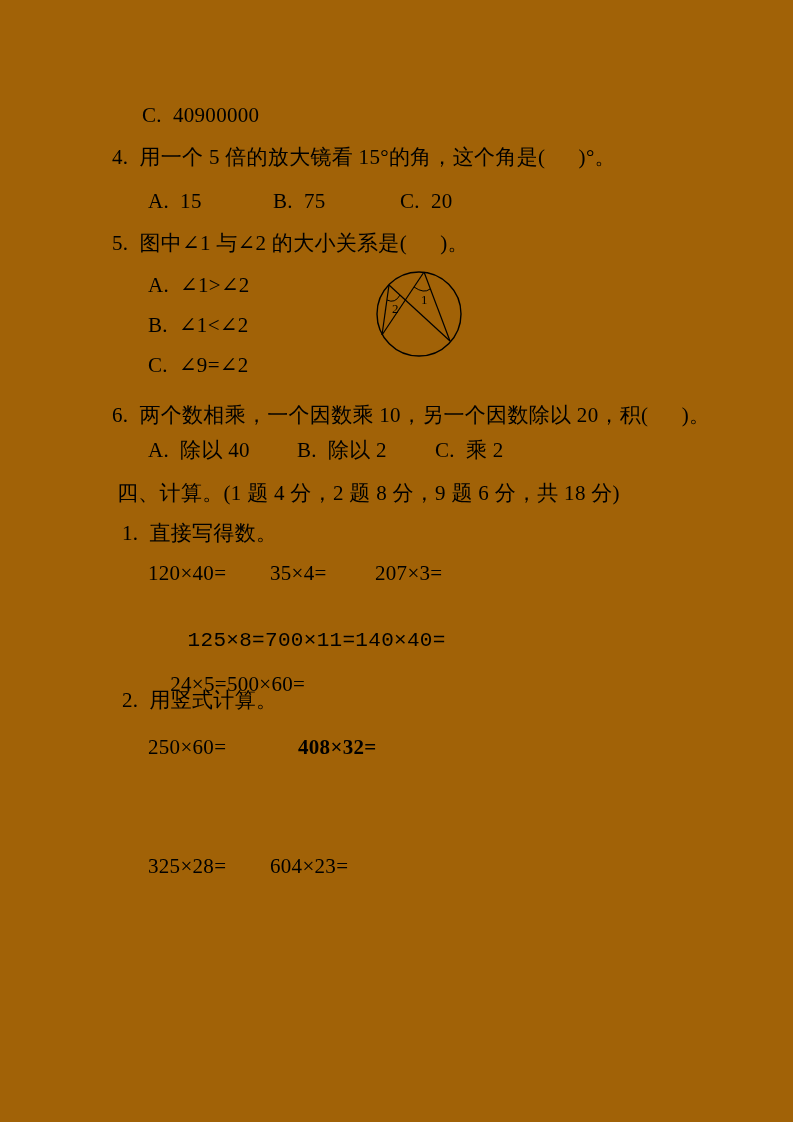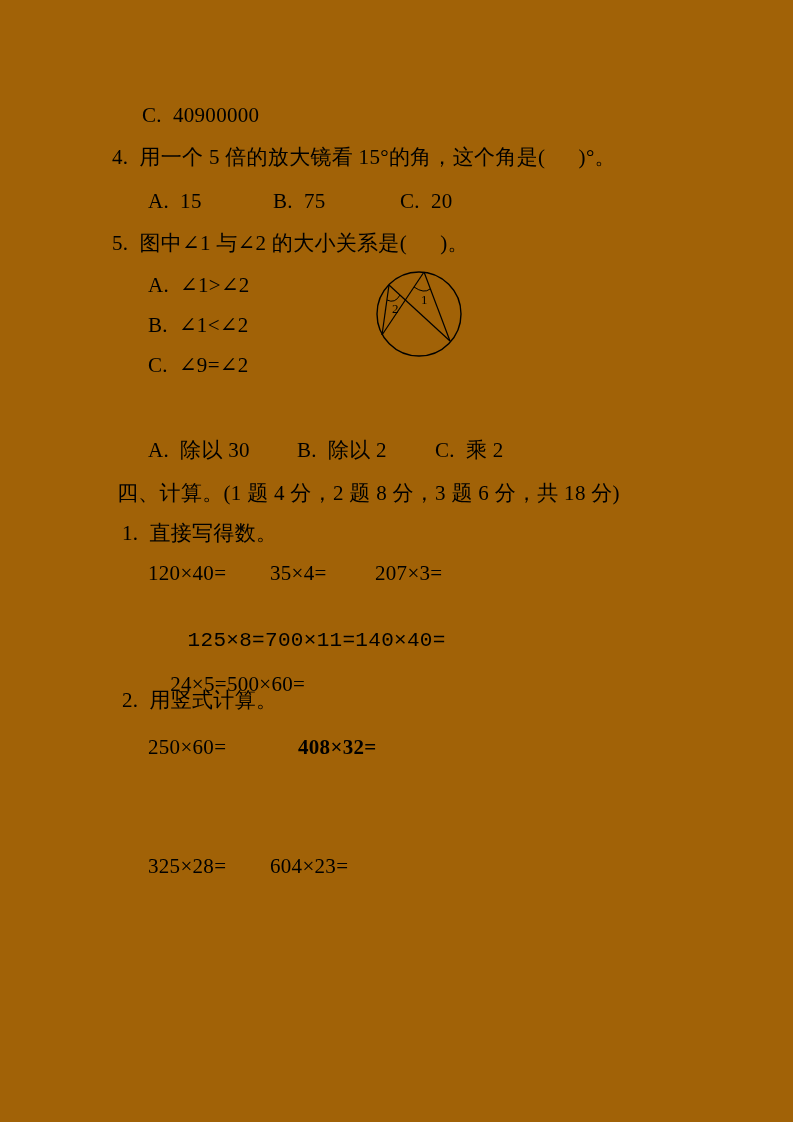--- a/index.html
+++ b/index.html
@@ -63,25 +63,26 @@
       <line x1="17" y1="19" x2="78" y2="75" stroke="#000" stroke-width="1.2"></line>
 
       <path d="M42,21 Q52,28 58,23" fill="none" stroke="#000" stroke-width="1"></path>
       <path d="M15,34 Q23,38 28,29" fill="none" stroke="#000" stroke-width="1"></path>
 
       <text x="49" y="38" font-size="13" fill="#000" font-family="Liberation Serif, DejaVu Serif, serif">1</text>
       <text x="20" y="47" font-size="13" fill="#000" font-family="Liberation Serif, DejaVu Serif, serif">2</text>
     </svg>
   </div>
 
-  <div class="line" style="left:148px; top:437px;">A.  除以 30</div>
+  <div class="line" style="left:112px; top:402px;">6.  两个数相乘，一个因数乘 10，另一个因数除以 20，积(      )。</div>
+  <div class="line" style="left:148px; top:437px;">A.  除以 40</div>
   <div class="line" style="left:297px; top:437px;">B.  除以 2</div>
   <div class="line" style="left:435px; top:437px;">C.  乘 2</div>
 
-  <div class="line" style="left:117px; top:480px;">四、计算。(1 题 4 分，2 题 8 分，3 题 6 分，共 18 分)</div>
+  <div class="line" style="left:117px; top:480px;">四、计算。(1 题 4 分，2 题 8 分，9 题 6 分，共 18 分)</div>
 
   <div class="line" style="left:122px; top:520px;">1.  直接写得数。</div>
 
   <div class="line" style="left:148px; top:560px;">120×40=</div>
   <div class="line" style="left:270px; top:560px;">35×4=</div>
   <div class="line" style="left:375px; top:560px;">207×3=</div>
 
   <div class="line calc-line" style="left:136px; top:602px;font-family:Liberation Mono, monospace;">
     <span>125×8=</span><span>700×11=</span><span>140×40=</span>
   </div>

